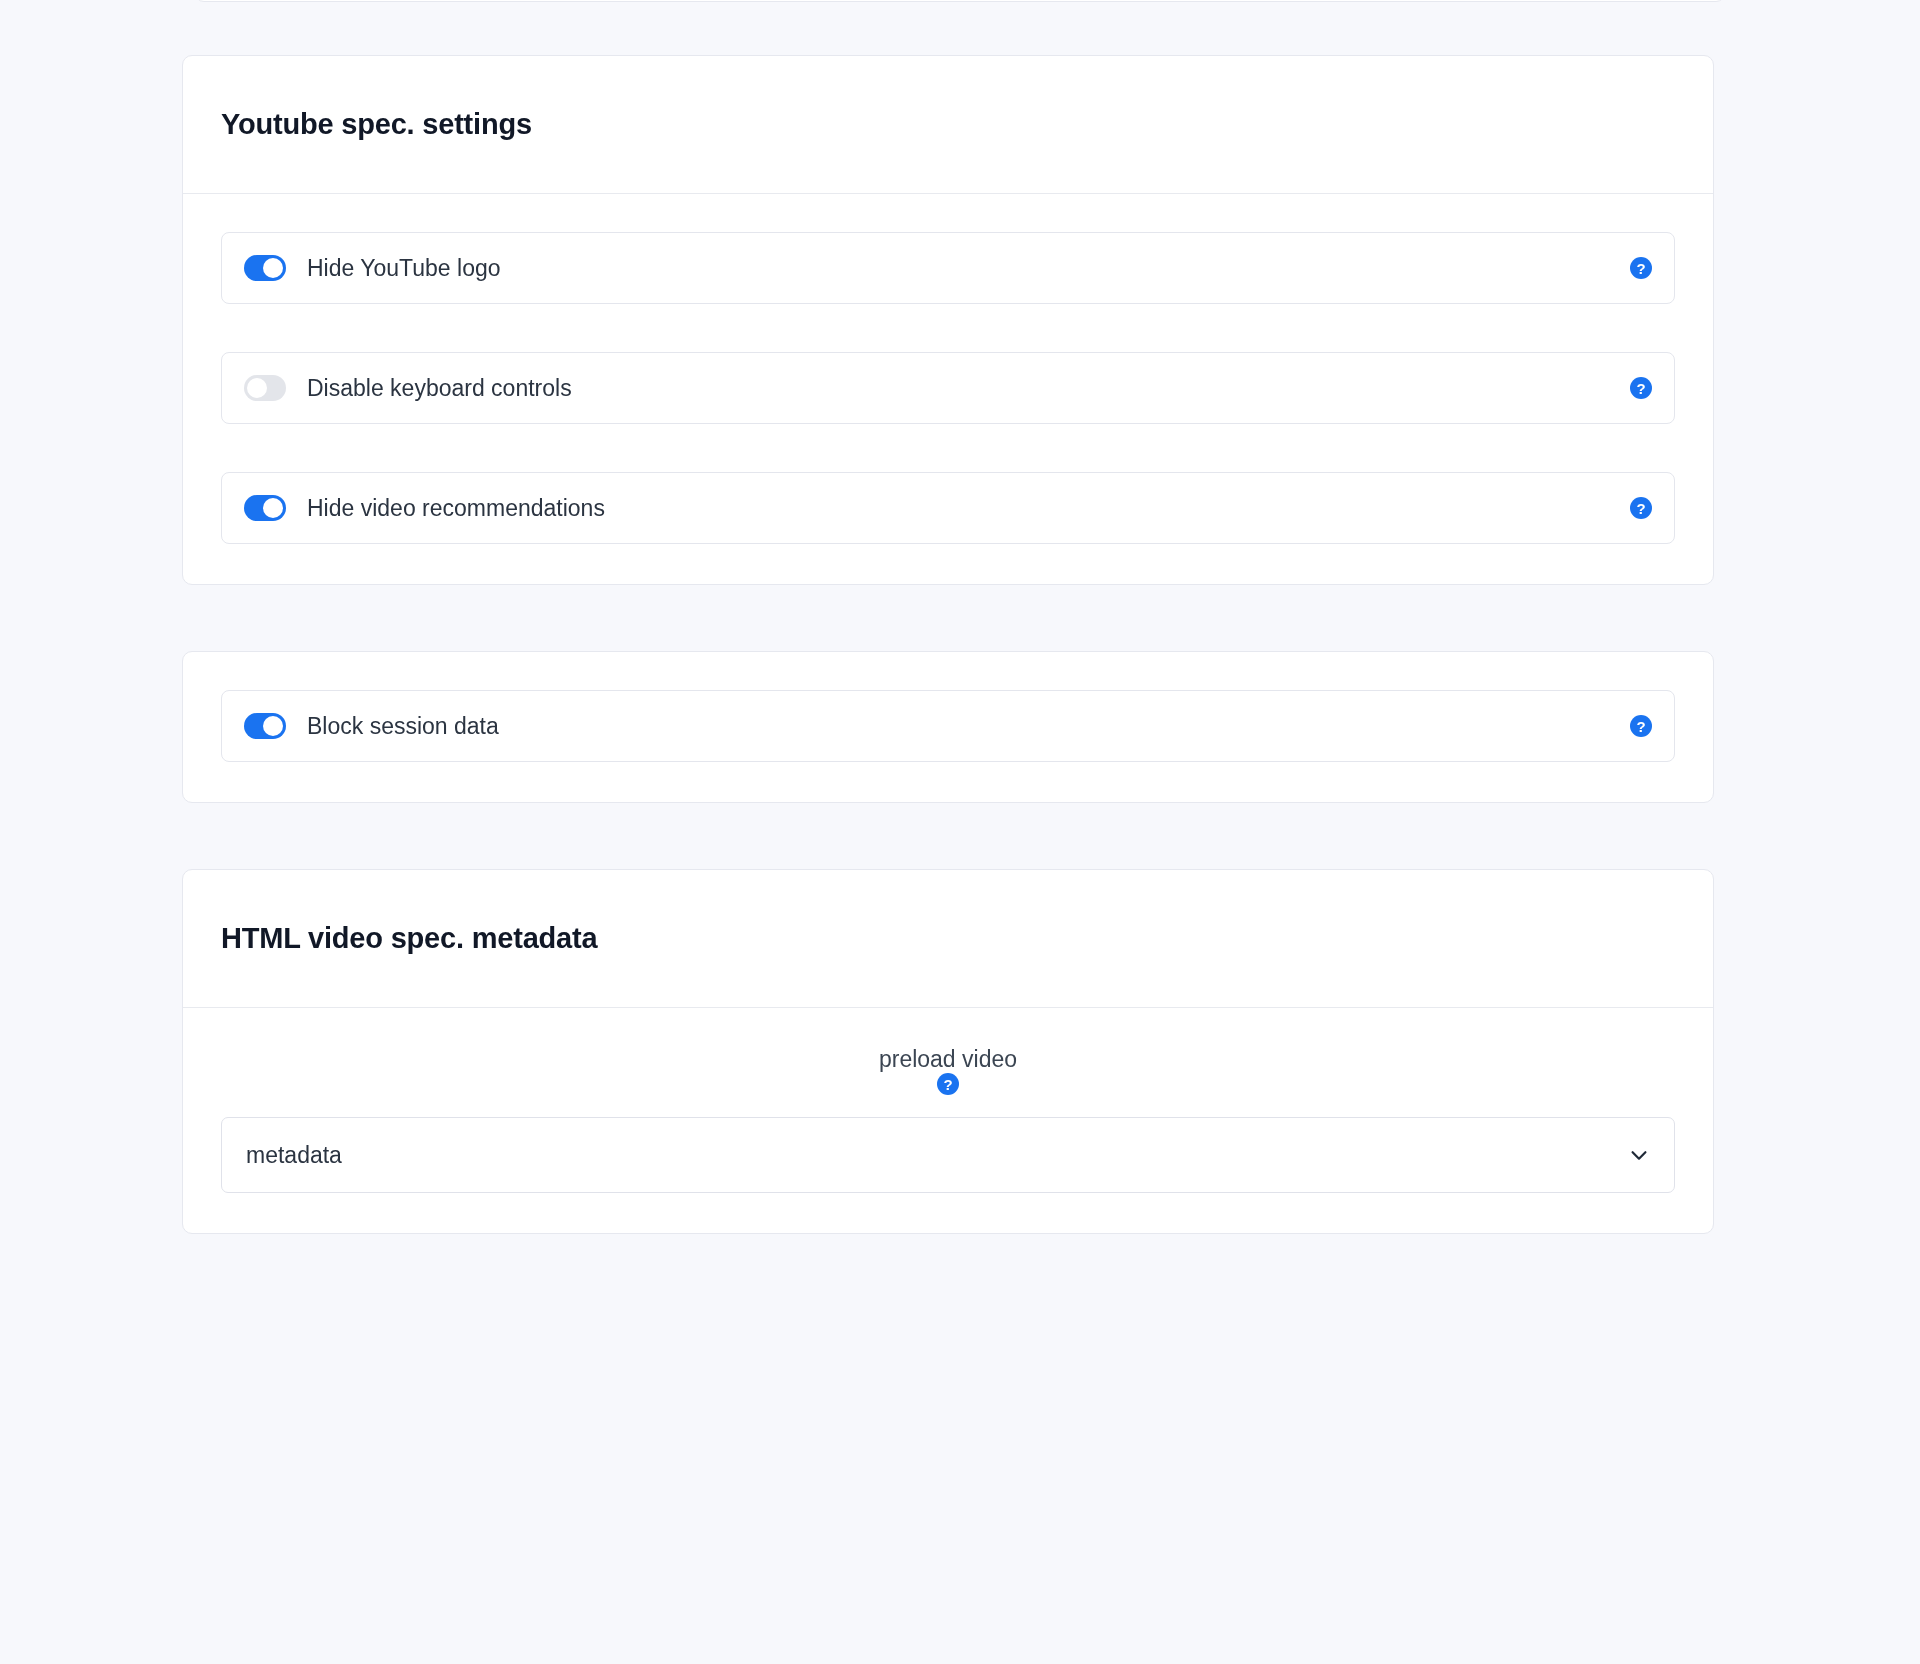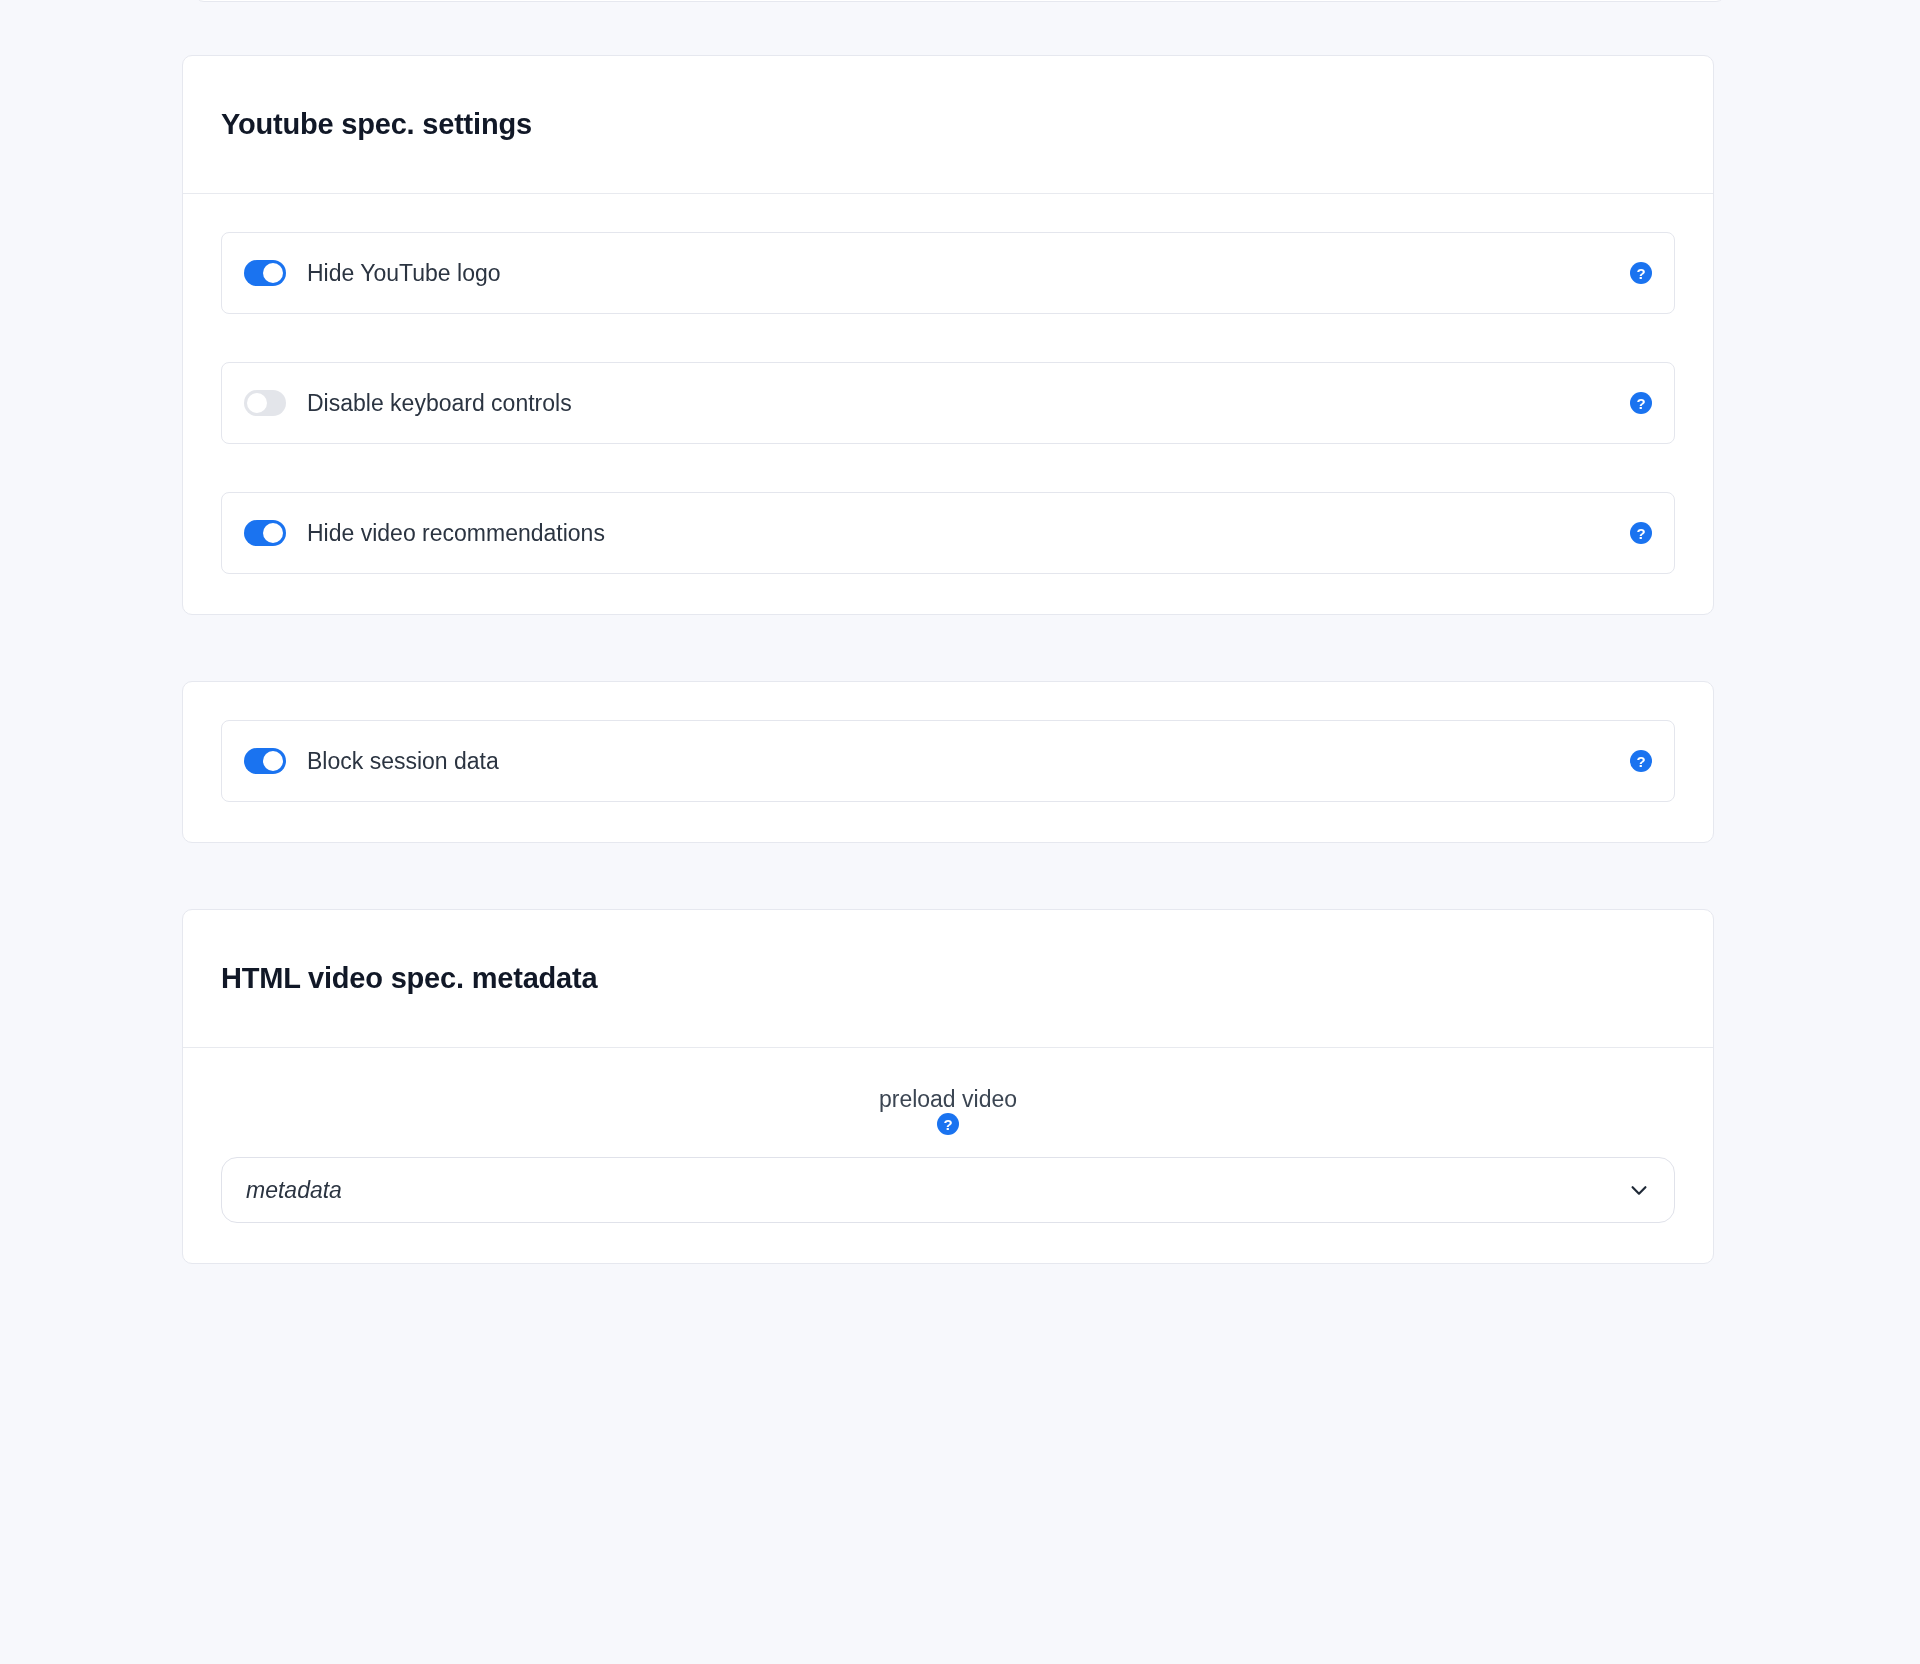--- a/index.html
+++ b/index.html
@@ -57,21 +57,21 @@
     color: #111827;
     letter-spacing: -0.2px;
   }
 
   .card-body {
     padding: 38px 38px 40px 38px;
   }
 
   
   .toggle-row {
-    height: 82px;
+    height: 72px;
     border: 1px solid #e4e6ed;
     border-radius: 8px;
     display: flex;
     align-items: center;
     padding: 0 22px 0 22px;
     margin-bottom: 48px;
     background: #fff;
   }
   .toggle-row:last-child { margin-bottom: 0; }
 
@@ -128,29 +128,28 @@
     justify-content: space-between;
     padding-right: 0px;
     margin-bottom: 22px;
     flex-direction: column;
   }
   .field-label {
     font-size: 23px;
     color: #3b4552;
   }
   .select-box {
-    height: 66px;
+    height: 76px;
     border: 1px solid #e0e2ea;
-    border-radius: 16px;
+    border-radius: 7px;
     display: flex;
     align-items: center;
     padding: 0 24px;
     background: #ffffff;
     cursor: pointer;
-    font-style: italic;
   }
   .select-value {
     font-size: 23px;
     color: #2b3441;
     flex: 1 1 auto;
   }
   .chev {
     width: 22px;
     height: 22px;
     flex: 0 0 auto;

